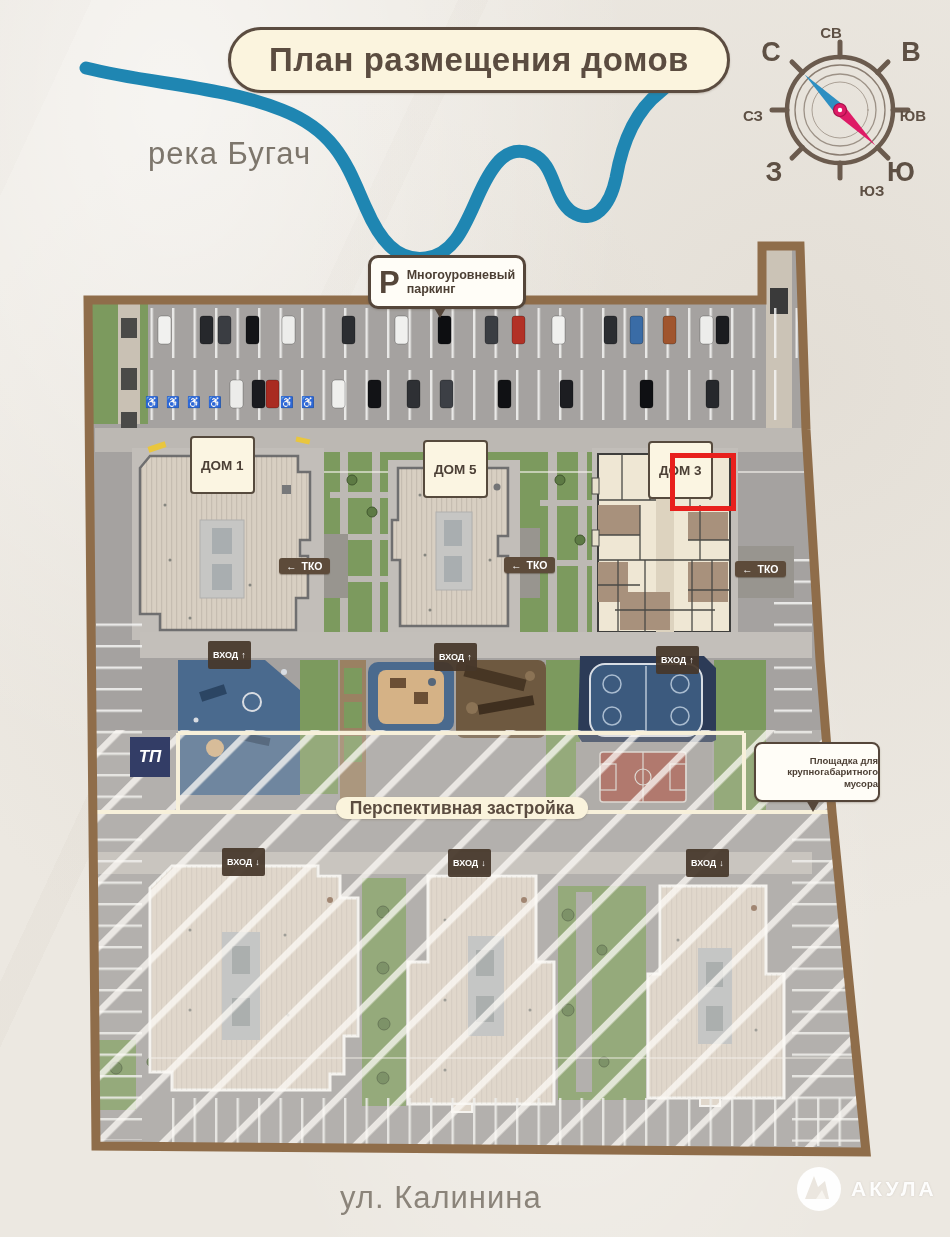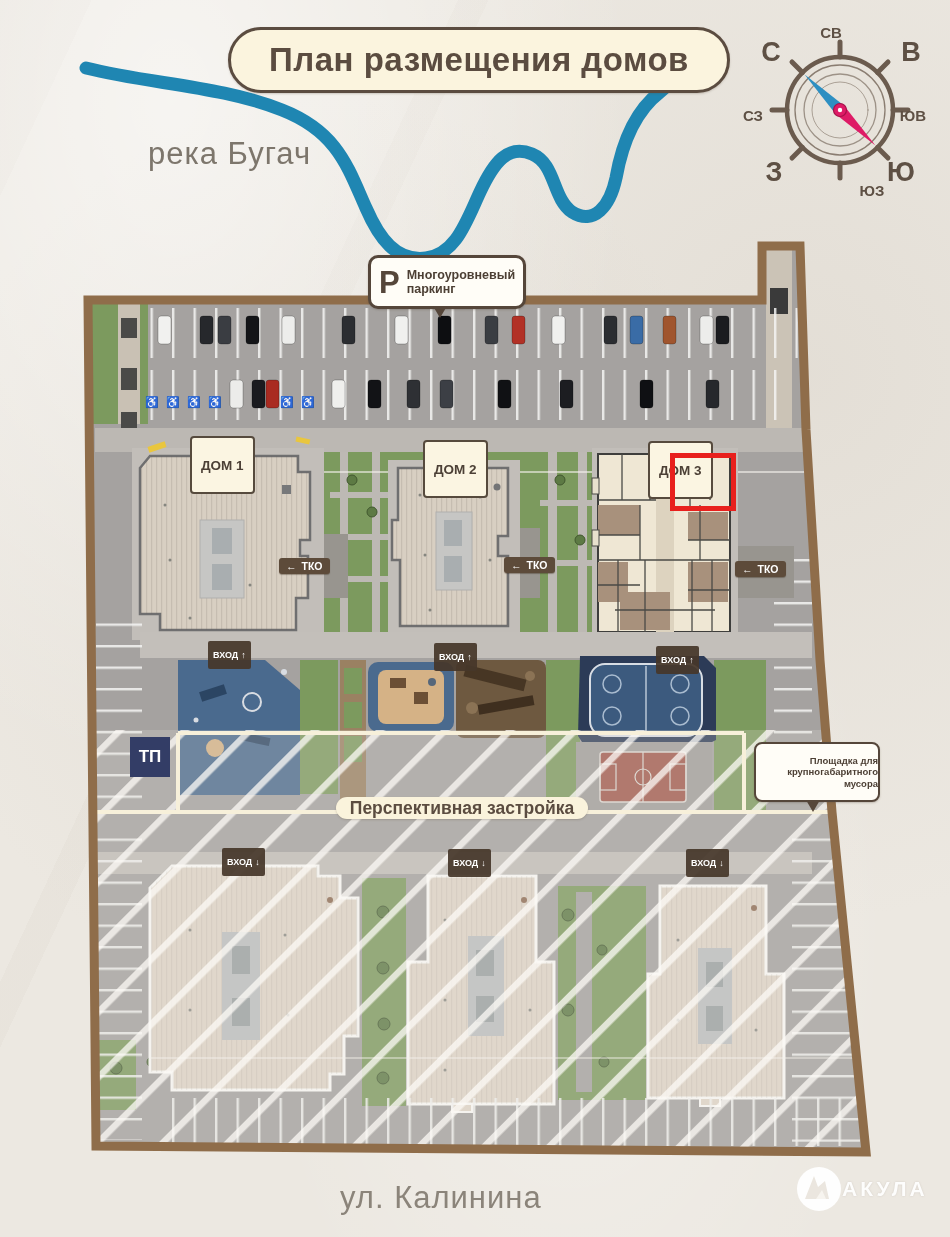--- a/index.html
+++ b/index.html
@@ -64,35 +64,35 @@
     white-space:nowrap;
   }
   .tag-tko{
     position:absolute;background:#5d4b3a;color:#fff;border-radius:3px;
     font-size:10.5px;font-weight:bold;padding:2px 7px;display:flex;gap:5px;align-items:center;
     white-space:nowrap;box-shadow:0 1px 1px rgba(60,45,30,.4);
   }
   .tp-tag{
     left:130px;top:737px;width:40px;height:40px;background:#333d66;color:#fff;
     display:flex;align-items:center;justify-content:center;
-    font-size:17px;font-weight:bold;
+    font-size:17px;font-weight:bold;font-style:italic;
   }
   .persp-pill{
     left:336px;top:797px;width:252px;height:22px;
     background:#faf3dc;border-radius:16px;
     display:flex;align-items:center;justify-content:center;
     font-size:17.5px;font-weight:bold;color:#5b4c40;
     box-shadow:0 1px 2px rgba(90,75,60,.25);
   }
   .red-highlight{
     left:670px;top:453px;width:66px;height:58px;
     border:5px solid #e8201d;box-sizing:border-box;background:transparent;
   }
   .watermark{
-    left:796px;top:1166px;display:flex;align-items:center;
+    left:796px;top:1166px;display:flex;align-items:center;gap:9px;
     color:rgba(255,255,255,.95);font-weight:bold;font-size:21px;letter-spacing:3px;
     text-shadow:0 0 2px rgba(160,150,138,.35);
   }
 </style>
 </head>
 <body>
 
 <svg class="abs" style="left:0;top:0" width="950" height="1237" viewBox="0 0 950 1237">
   <defs>
     <clipPath id="siteClip">
@@ -481,21 +481,21 @@
 <div class="abs callout p-callout">
   <span class="pletter">Р</span>
   <span class="ptext">
     <span>Многоуровневый</span><br>
     <span>паркинг</span>
   </span>
   <span class="ptr" style="left:62px"></span>
 </div>
 
 <div class="dom-pill" style="left:190px;top:436px">ДОМ 1</div>
-<div class="dom-pill" style="left:423px;top:440px">ДОМ 2</div>
+<div class="dom-pill" style="left:423px;top:440px">ДОМ 5</div>
 <div class="dom-pill" style="left:648px;top:441px">ДОМ 3</div>
 
 <div class="tag-tko" style="left:279px;top:558px">
   <span>←</span>
     <span>ТКО</span>
 </div>
 <div class="tag-tko" style="left:504px;top:557px">
   <span>←</span>
     <span>ТКО</span>
 </div>

